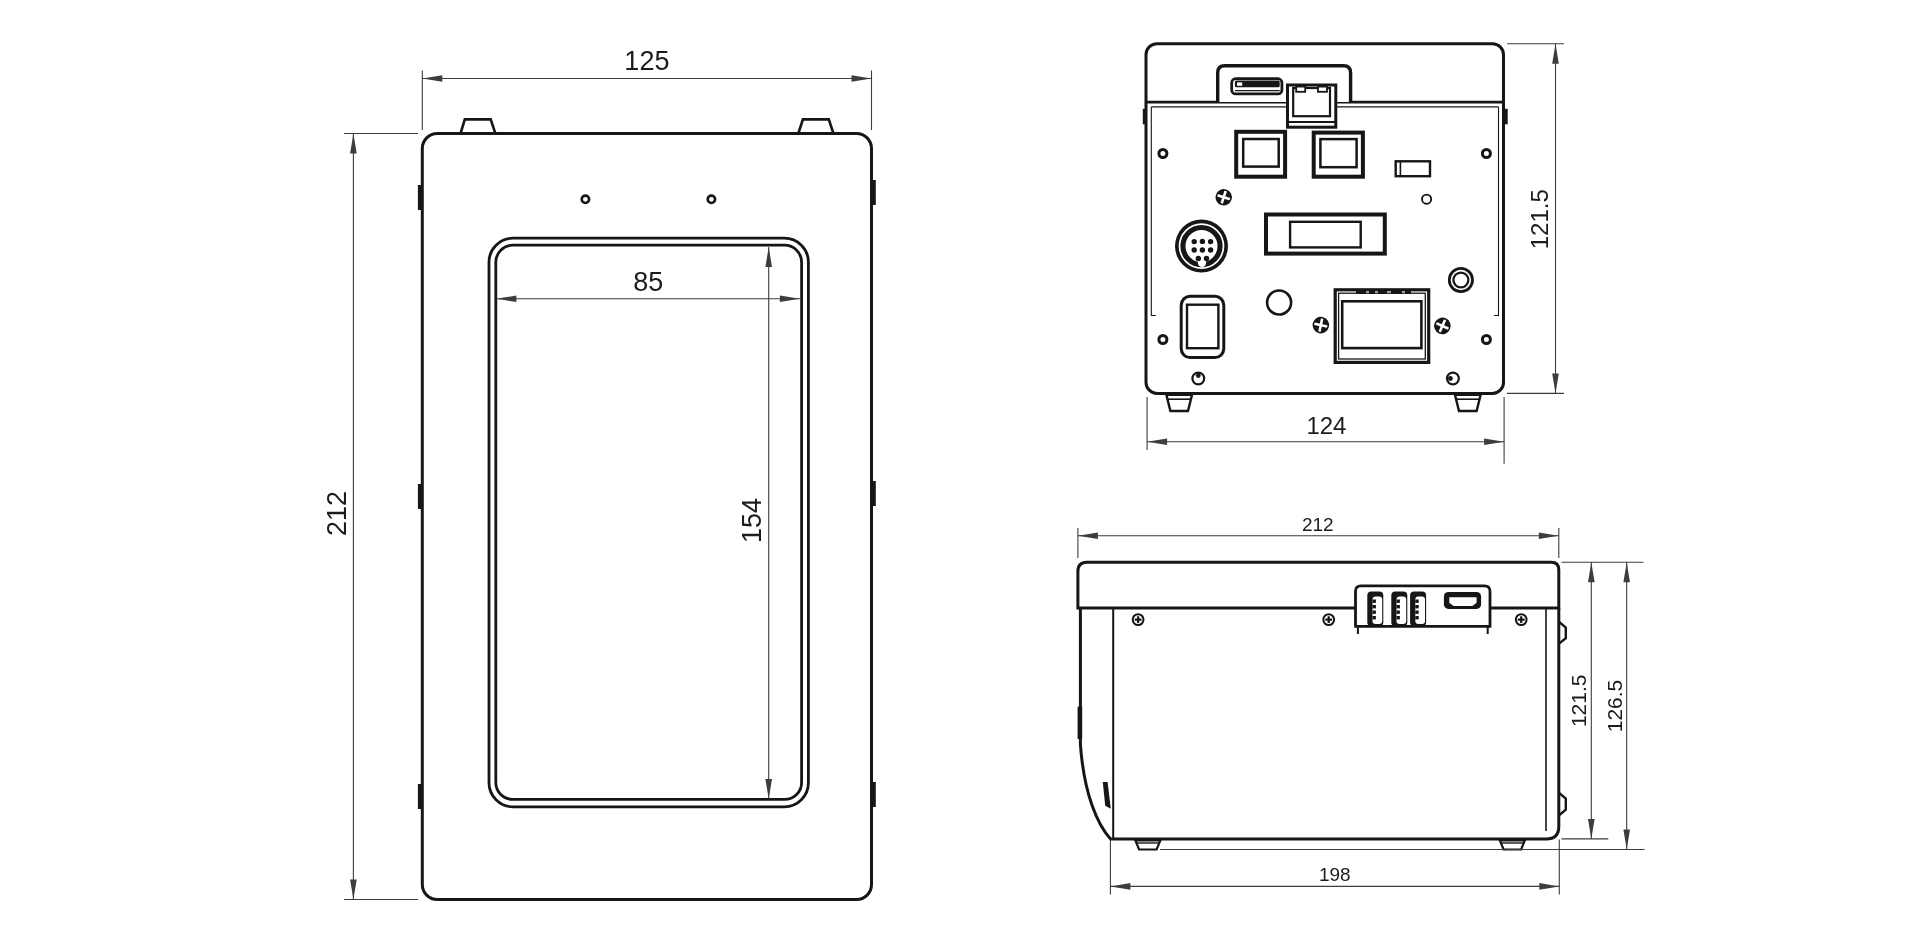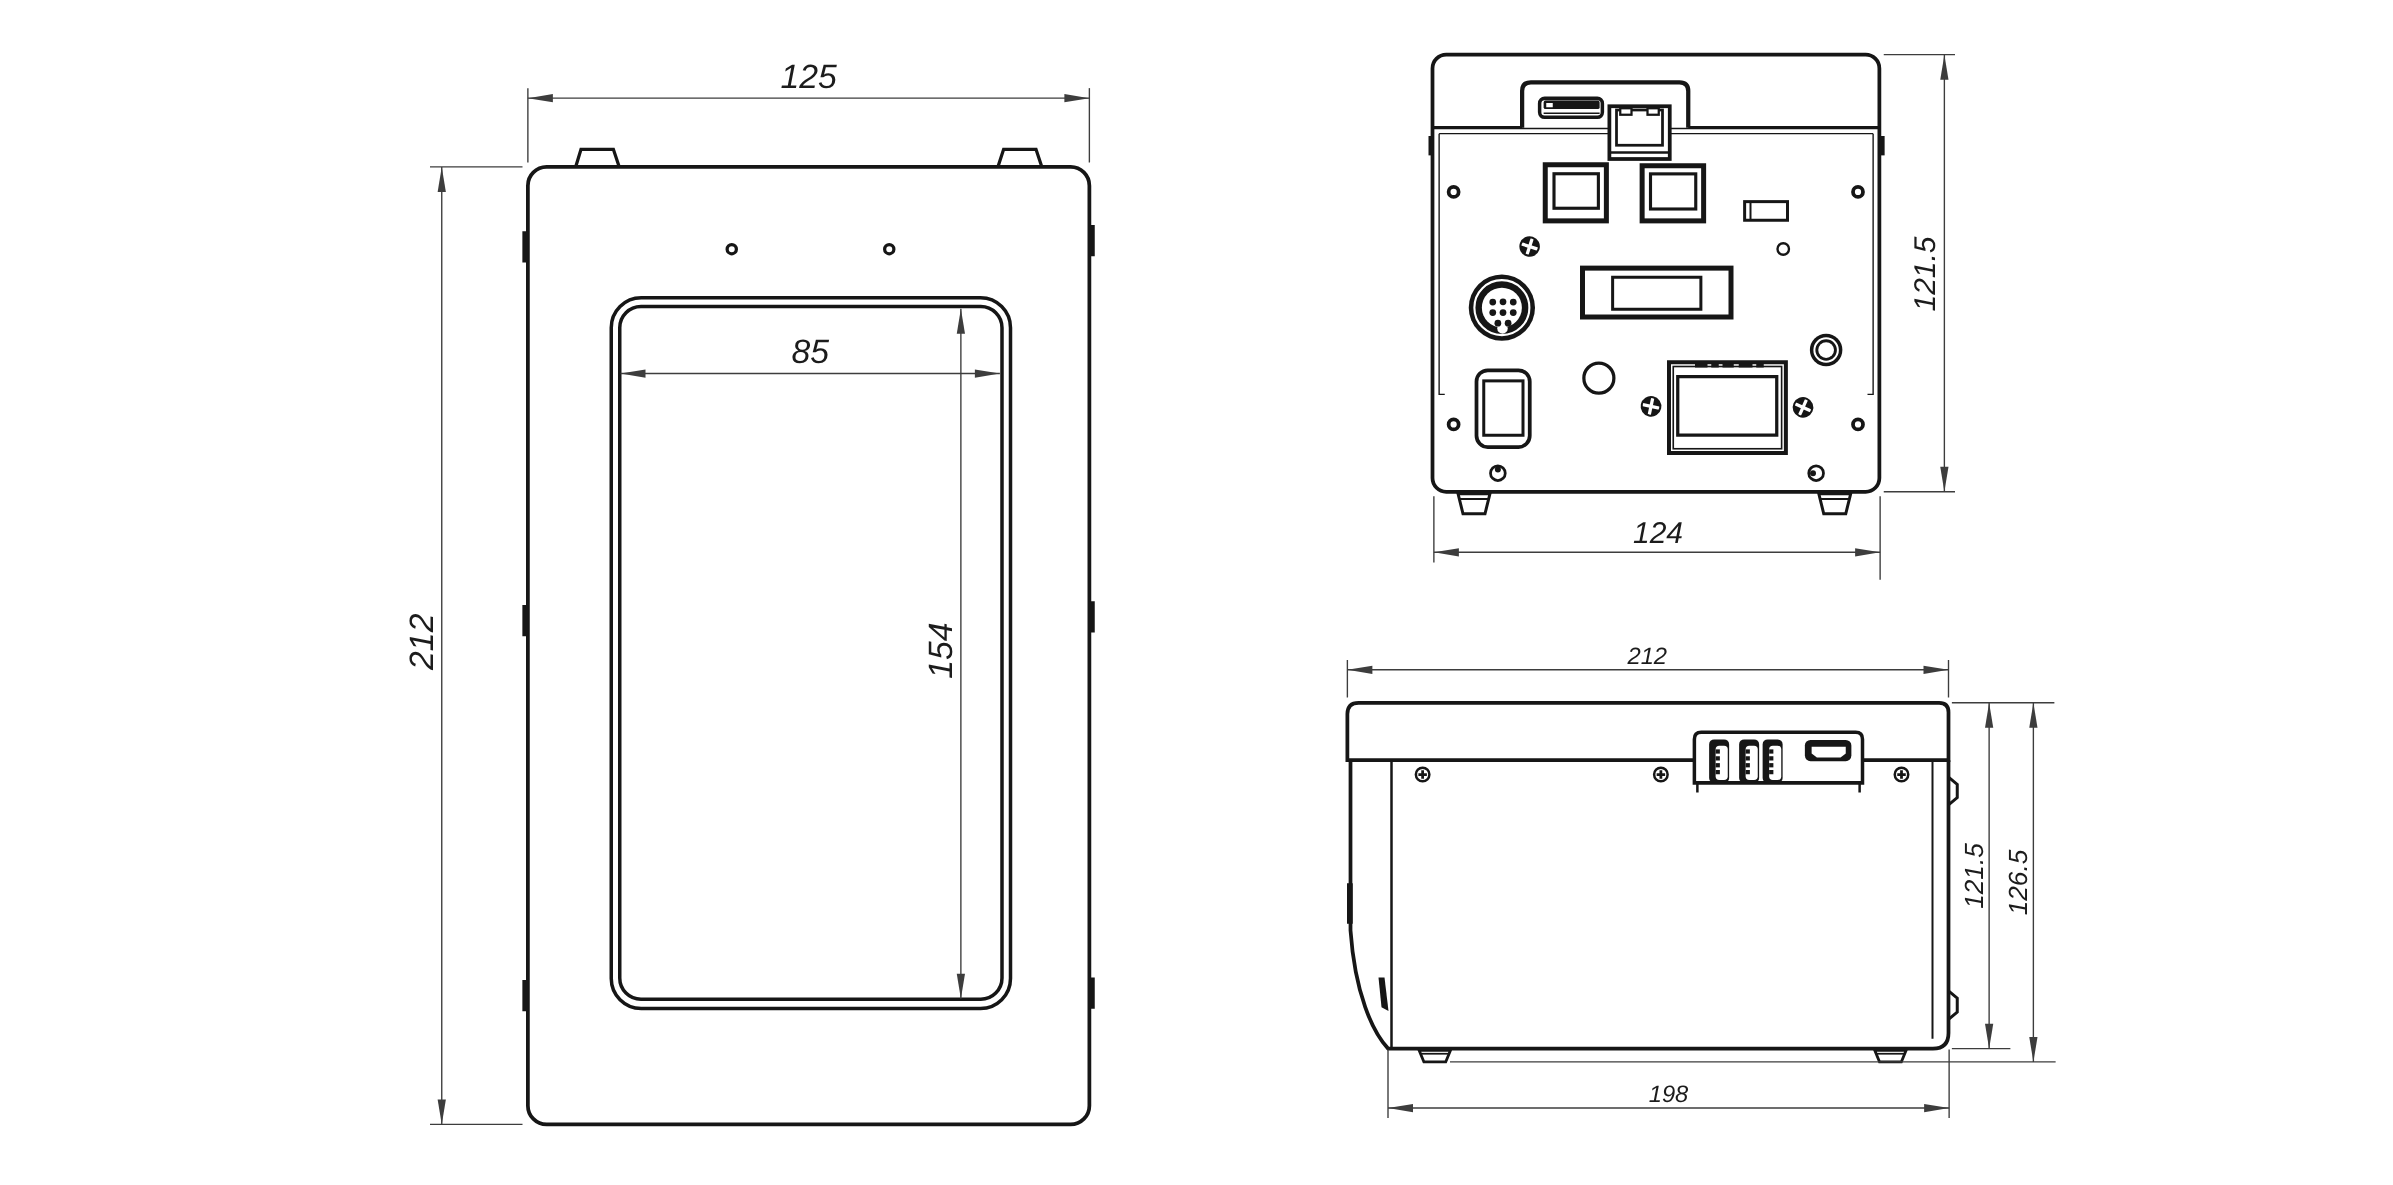--- a/index.html
+++ b/index.html
@@ -1,16 +1,16 @@
 <!DOCTYPE html>
 <html><head>
 <meta charset="utf-8">
 <style>
   html, body { margin: 0; padding: 0; background: #ffffff; }
-  .sheet { width: 1914px; height: 948px; background: #ffffff; position: relative; overflow: hidden; font-style: italic; }
+  .sheet { width: 1914px; height: 948px; background: #ffffff; position: relative; overflow: hidden; }
   svg { display: block; }
   .dim-text {
     font-family: "Liberation Sans", "DejaVu Sans", sans-serif;
     fill: #1c1c1c;
   }
 </style>
 </head>
 <body>
 
 <div class="sheet">

